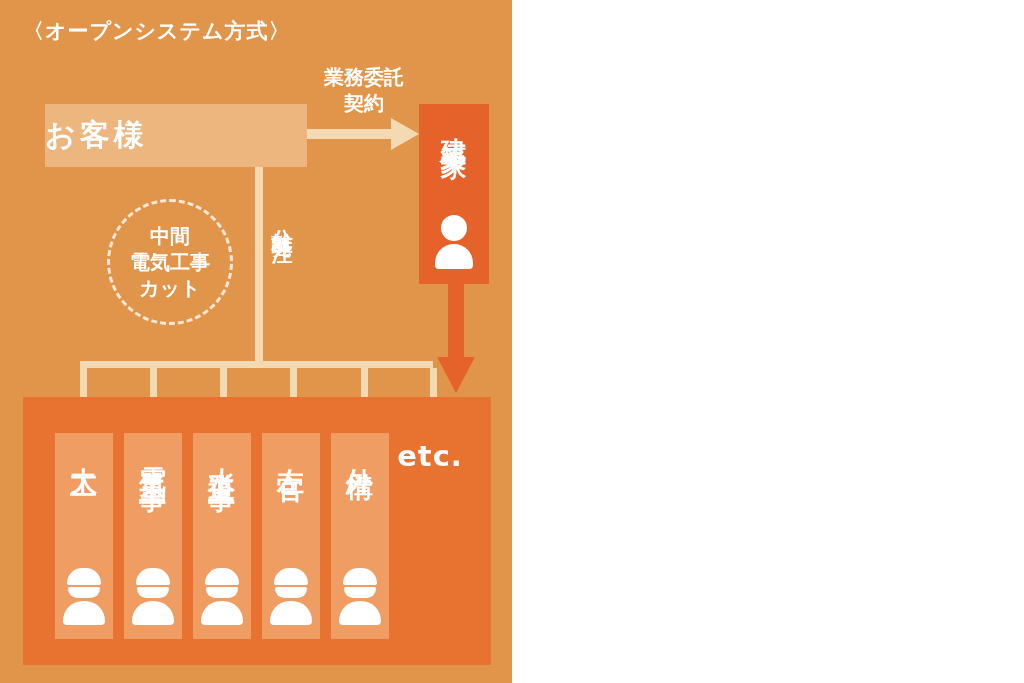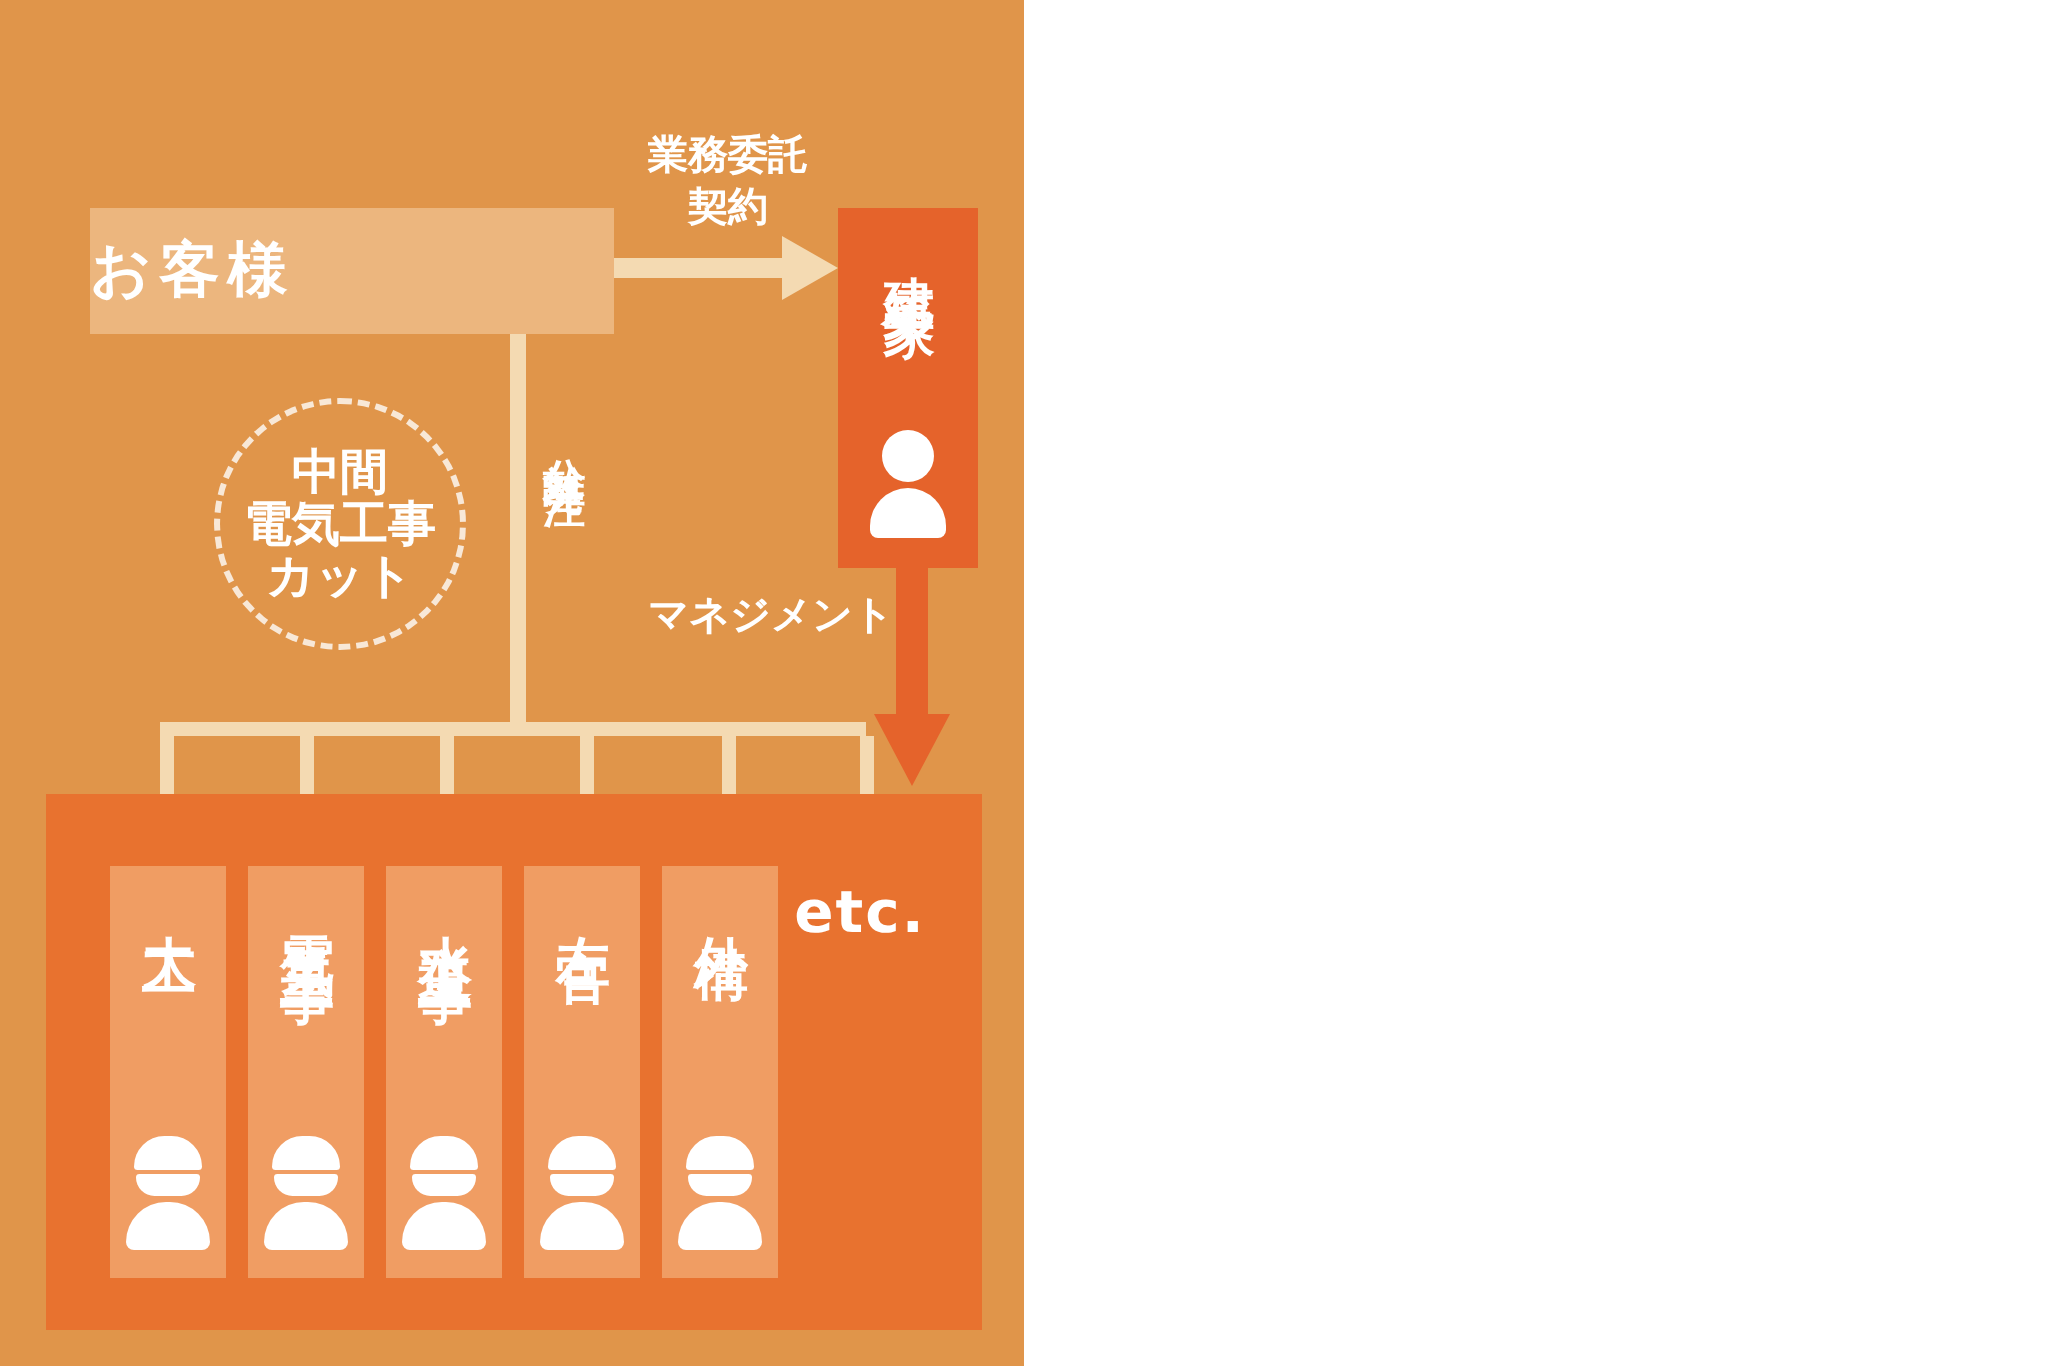--- a/index.html
+++ b/index.html
@@ -24,21 +24,21 @@
   .shaft { position:absolute; }
   .line-l { background:#b9b6c8; }
   .line-r { background:#f4dab2; }
   .head-down { position:absolute; width:0; height:0;
                border-left:13px solid transparent; border-right:13px solid transparent;
                border-top:17px solid #b9b6c8; }
   .head-down-r { border-top-color:#f4dab2; }
   .label { font-weight:bold; font-size:20px; line-height:26px; }
   .dotcircle { position:absolute; border:3px dashed rgba(255,255,255,0.78); border-radius:50%;
                display:flex; flex-direction:column; align-items:center; justify-content:center;
-               text-align:center; font-weight:bold; font-size:24px; line-height:26px; }
+               text-align:center; font-weight:bold; font-size:20px; line-height:26px; }
   .etc { position:absolute; top:441px; width:72px; text-align:center;
          font-weight:bold; font-size:29px; line-height:30px; letter-spacing:1px; }
   .worker { position:absolute; bottom:14px; left:50%; transform:translateX(-50%);
             display:flex; flex-direction:column; align-items:center; width:44px; }
   .helmet { width:34px; height:17px; border-radius:17px 17px 2px 2px; background:#fff; }
   .face   { width:32px; height:11px; border-radius:3px 3px 16px 16px; background:#fff; margin-top:2px; }
   .torso  { width:42px; height:24px; border-radius:20px 20px 4px 4px; background:#fff; margin-top:3px; }
   .arch-head { width:26px; height:26px; border-radius:50%; background:#fff; }
   .arch-torso{ width:38px; height:25px; border-radius:19px 19px 4px 4px; background:#fff; margin-top:3px; }
   .vtext { writing-mode:vertical-rl; text-orientation:upright; font-weight:bold;
@@ -126,20 +126,21 @@
           <div class="helmet"></div>
           <div class="face"></div>
           <div class="torso"></div>
         </div>
     </div>
 
     <div class="etc" style="left:432px;">etc.</div>
   </div>
 
   <div class="panel panel-right">
+    <div class="abs title" style="left:23px; top:17px;">〈オープンシステム方式〉</div>
 
     <div class="abs hbox box-r-customer" style="left:45px; top:104px; width:262px; height:63px; font-size:30px; letter-spacing:4px;">
       <span>お客様</span>
     </div>
 
     <div class="abs label" style="left:312px; top:64px; width:104px; text-align:center;">
       <div>業務委託</div>
       <div>契約</div>
     </div>
     <div class="shaft line-r" style="left:307px; top:129px; width:86px; height:10px;"></div>
@@ -156,21 +157,20 @@
     <div class="shaft line-r" style="left:255px; top:167px; width:8px; height:201px;"></div>
     <div class="abs vtext" style="left:271px; top:212px;">分離発注</div>
 
     <div class="dotcircle" style="left:107px; top:199px; width:126px; height:126px;">
       <div>中間</div>
       <div>電気工事</div>
       <div>カット</div>
     </div>
 
     <div class="abs label" style="left:303px; top:294px; width:165px; text-align:center; line-height:27px;">
-      <div>マネジメント</div>
     </div>
 
     <div class="shaft accent" style="left:448px; top:284px; width:16px; height:76px;"></div>
     <div class="abs" style="left:437px; top:357px; width:0; height:0; border-left:19px solid transparent; border-right:19px solid transparent; border-top:36px solid #e5632b;"></div>
 
     <div class="shaft line-r" style="left:80px; top:361px; width:353px; height:7px;"></div>
 
     <div class="shaft line-r" style="left:80px; top:368px; width:7px; height:41px;"></div>
     <div class="head-down head-down-r" style="left:71px; top:409px;"></div>
     <div class="shaft line-r" style="left:150px; top:368px; width:7px; height:41px;"></div>

